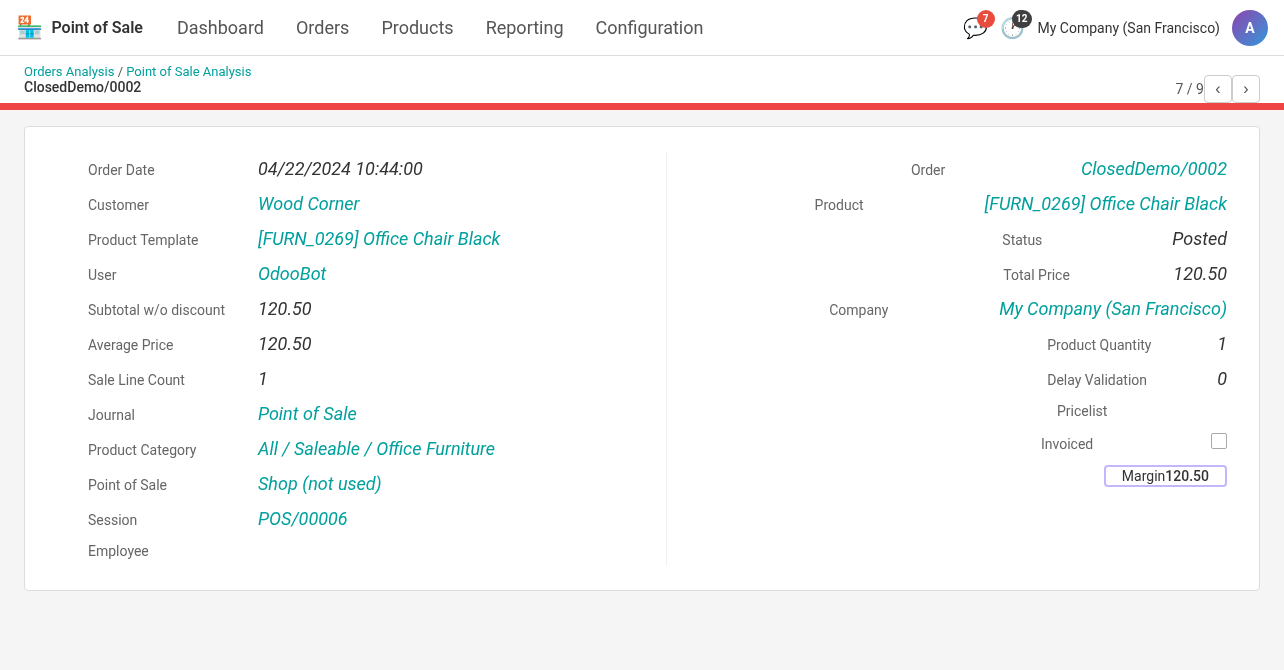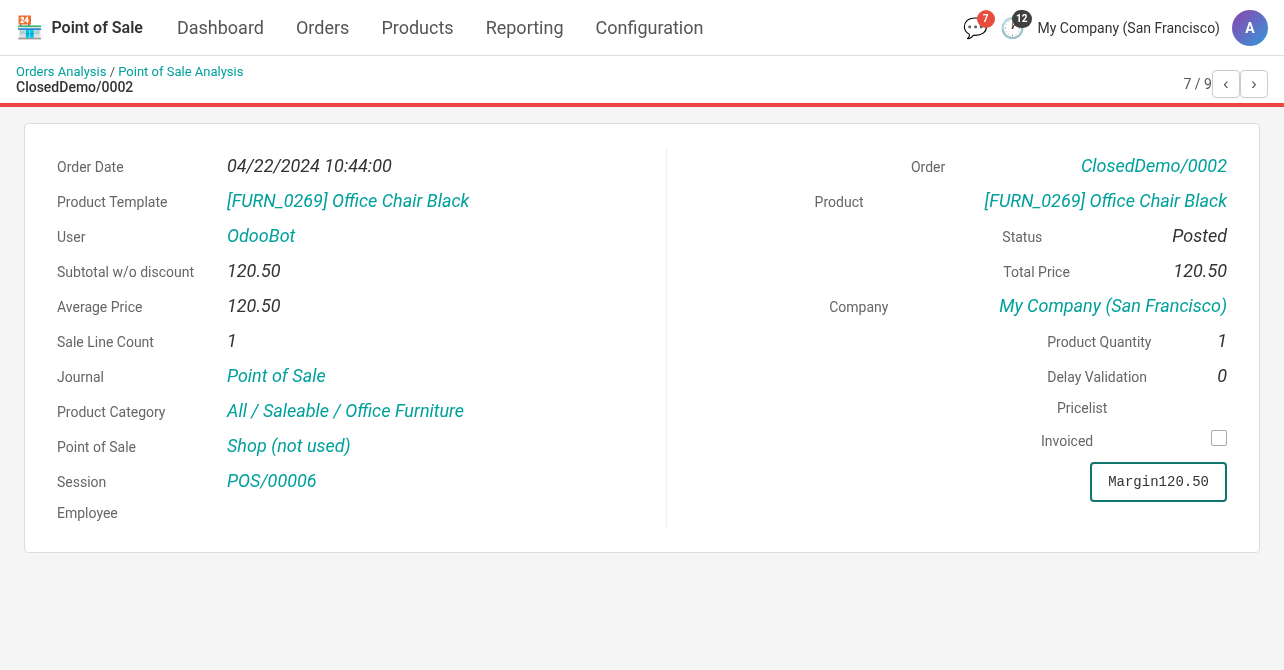--- a/index.html
+++ b/index.html
@@ -36,23 +36,23 @@
     .company-name { font-size: 14px; color: #333; }
     .avatar {
       width: 36px; height: 36px; border-radius: 50%;
       background: linear-gradient(135deg, #8e44ad, #3498db);
       display: flex; align-items: center; justify-content: center;
       color: #fff; font-size: 14px; font-weight: bold; cursor: pointer;
     }
 
     
     .page-header {
-      background: #fff; border-bottom: 4px solid #ef4444;
-      padding: 8px 16px 0;
-      display: flex; align-items: center; justify-content: space-between;
+      background: #fff; border-bottom: 7px solid #ef4444;
+      padding: 8px 24px 0;
+      display: flex; align-items: flex-end; justify-content: space-between;
     }
     .breadcrumb {
       font-size: 13px; color: #00a09d;
     }
     .breadcrumb span { color: #555; }
     .breadcrumb a { color: #00a09d; cursor: pointer; text-decoration: none; }
     .record-title { font-size: 14px; color: #333; font-weight: 500; padding-bottom: 8px; }
     .pagination {
       display: flex; align-items: center; font-size: 14px; color: #555;
     }
@@ -72,30 +72,30 @@
     
     .fields-grid {
       display: grid; grid-template-columns: 1fr 1fr; gap: 0 48px;
     }
     .field-section { display: flex; flex-direction: column; gap: 0; }
     .field-row {
       display: flex; align-items: baseline; padding: 7px 0;
       border-bottom: 0;
     }
     .field-label {
-      min-width: 170px; color: #666; font-size: 14px; flex-shrink: 0;
+      min-width: 170px; color: #666; font-size: 14px; flex-shrink: 0; margin-left: 31px;
     }
     .field-value { color: #333; font-size: 18px; font-style: italic; }
     .field-value.link { color: #00a09d; cursor: pointer; }
 
     
     .margin-box {
-      border: 2px solid #0f766e; border-radius: 4px;
-      padding: 10px 16px; display: flex; justify-content: space-between;
-      align-items: center; margin-top: 6px; font-family: Liberation Mono, monospace;
+      border: 2px solid #c4b5fd; border-radius: 4px;
+      padding: 1px 16px; display: flex; justify-content: space-between;
+      align-items: center; margin-top: 6px;
     }
     .margin-label { color: #333; font-size: 14px; }
     .margin-value { color: #333; font-size: 14px; font-weight: 500; }
 
     
     .checkbox-display {
       width: 16px; height: 16px; border: 1px solid #aaa; border-radius: 2px;
       background: #fff; display: inline-block;
     }
 
@@ -149,20 +149,24 @@
 <div class="main">
   <div class="card">
     <div class="fields-grid">
 
       <div class="field-section">
         <div class="field-row">
           <span class="field-label">Order Date</span>
           <span class="field-value">04/22/2024 10:44:00</span>
         </div>
         <div class="field-row">
+          <span class="field-label">Customer</span>
+          <span class="field-value link">Wood Corner</span>
+        </div>
+        <div class="field-row">
           <span class="field-label">Product Template</span>
           <span class="field-value link">[FURN_0269] Office Chair Black</span>
         </div>
         <div class="field-row">
           <span class="field-label">User</span>
           <span class="field-value link">OdooBot</span>
         </div>
         <div class="field-row">
           <span class="field-label">Subtotal w/o discount</span>
           <span class="field-value">120.50</span>

